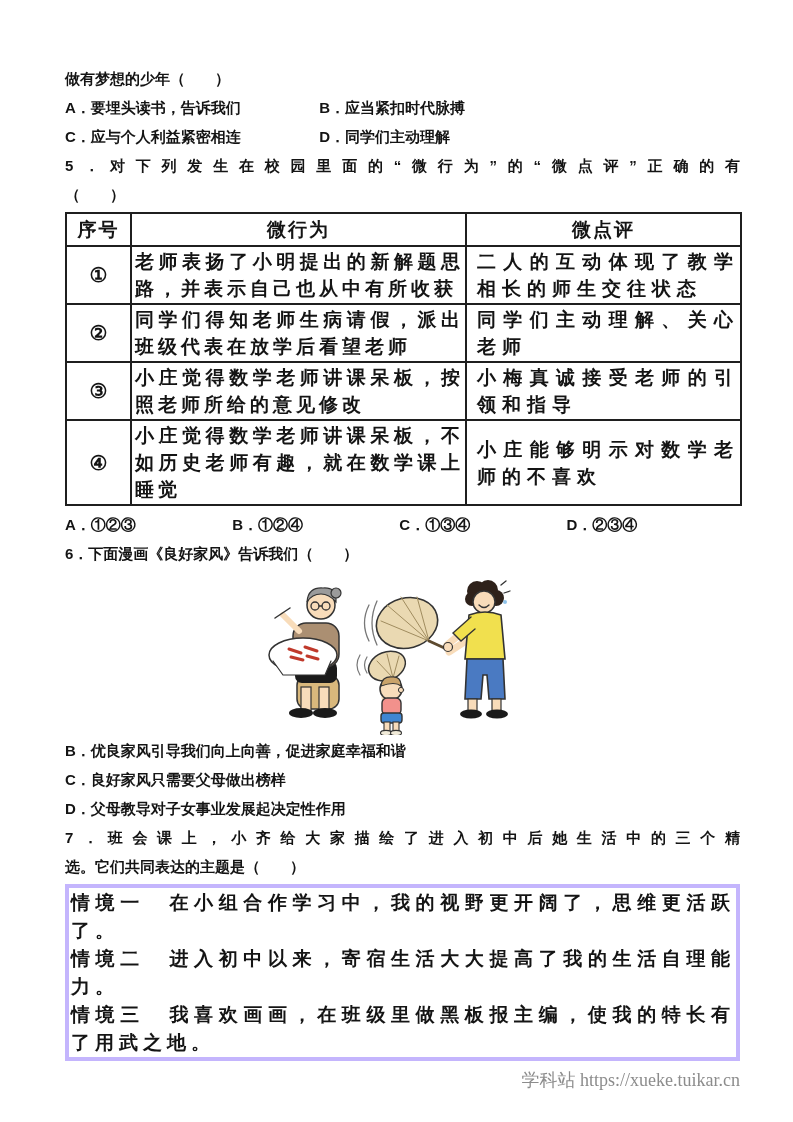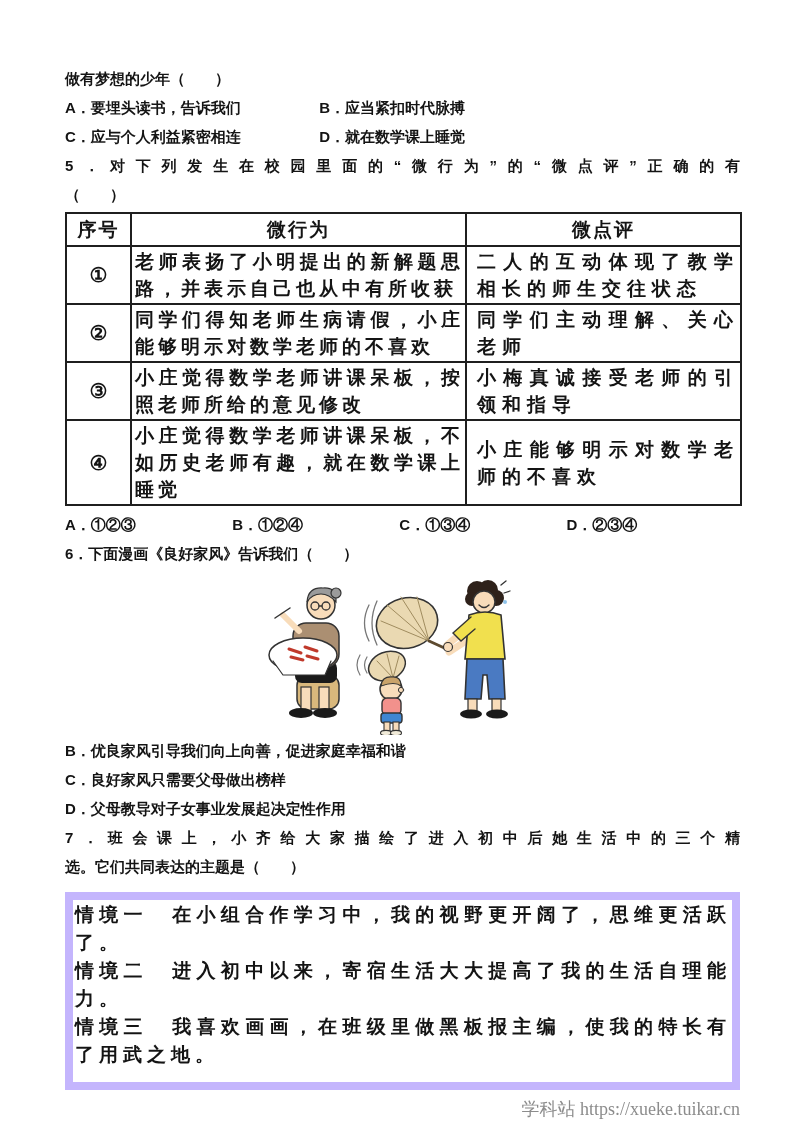--- a/index.html
+++ b/index.html
@@ -18,40 +18,40 @@
 
   table.qtable { border-collapse:collapse; table-layout:fixed; width:675px; margin:3px 0 4px 0; }
   table.qtable th, table.qtable td { border:2px solid #1f1f1f; vertical-align:middle; }
   table.qtable th { font-size:19px; line-height:27px; padding:2px; text-align:center; letter-spacing:2px; }
   td.cell-no { text-align:center; font-size:20px; padding:0; }
   td.cell-behavior { font-size:19px; line-height:27px; letter-spacing:4px; text-align:justify; padding:1px 1px 1px 3px;font-family:Liberation Serif, serif; }
   td.cell-comment { font-size:19px; line-height:27px; letter-spacing:6px; text-align:justify; padding:1px 1px 1px 10px;border-radius:28px; }
 
   .cartoon-wrap { margin:3px 0 1px 180px; width:300px; height:164px; }
 
-  .scenario-box { border:8px solid #c4b5fd; padding:1px 1px 13px 2px; margin-top:11px; }
+  .scenario-box { border:4px solid #c4b5fd; padding:1px 1px 0 2px; margin-top:3px; }
   .scenario { font-size:19px; line-height:28px; letter-spacing:5px; text-align:justify; }
 
   .footer { margin-top:7px; text-align:right; font-family:Liberation Serif, serif;
             font-weight:normal; font-size:18px; color:#8c8c8c; }
 </style>
 </head>
 <body>
 
 <div class="content">
 
   <div>
     <div class="line">做有梦想的少年（　　）</div>
     <div class="line opt-pair">
       <span class="opt-left">A．要埋头读书，告诉我们</span>
       <span>B．应当紧扣时代脉搏</span>
     </div>
     <div class="line opt-pair">
       <span class="opt-left">C．应与个人利益紧密相连</span>
-      <span>D．就在数学课上睡觉</span>
+      <span>D．同学们主动理解</span>
     </div>
   </div>
 
   <div>
     <div class="line stretch">5．对下列发生在校园里面的“微行为”的“微点评”正确的有</div>
     <div class="line">（　　）</div>
 
     <table class="qtable">
       <colgroup>
           <col style="width:65px">
@@ -66,21 +66,21 @@
         </tr>
       </thead>
       <tbody>
         <tr>
           <td class="cell-no">①</td>
           <td class="cell-behavior">老师表扬了小明提出的新解题思路，并表示自己也从中有所收获</td>
           <td class="cell-comment">二人的互动体现了教学相长的师生交往状态</td>
         </tr>
         <tr>
           <td class="cell-no">②</td>
-          <td class="cell-behavior">同学们得知老师生病请假，小庄能够明示对数学老师的不喜欢</td>
+          <td class="cell-behavior">同学们得知老师生病请假，派出班级代表在放学后看望老师</td>
           <td class="cell-comment">同学们主动理解、关心老师</td>
         </tr>
         <tr>
           <td class="cell-no">③</td>
           <td class="cell-behavior">小庄觉得数学老师讲课呆板，按照老师所给的意见修改</td>
           <td class="cell-comment">小梅真诚接受老师的引领和指导</td>
         </tr>
         <tr>
           <td class="cell-no">④</td>
           <td class="cell-behavior">小庄觉得数学老师讲课呆板，不如历史老师有趣，就在数学课上睡觉</td>

